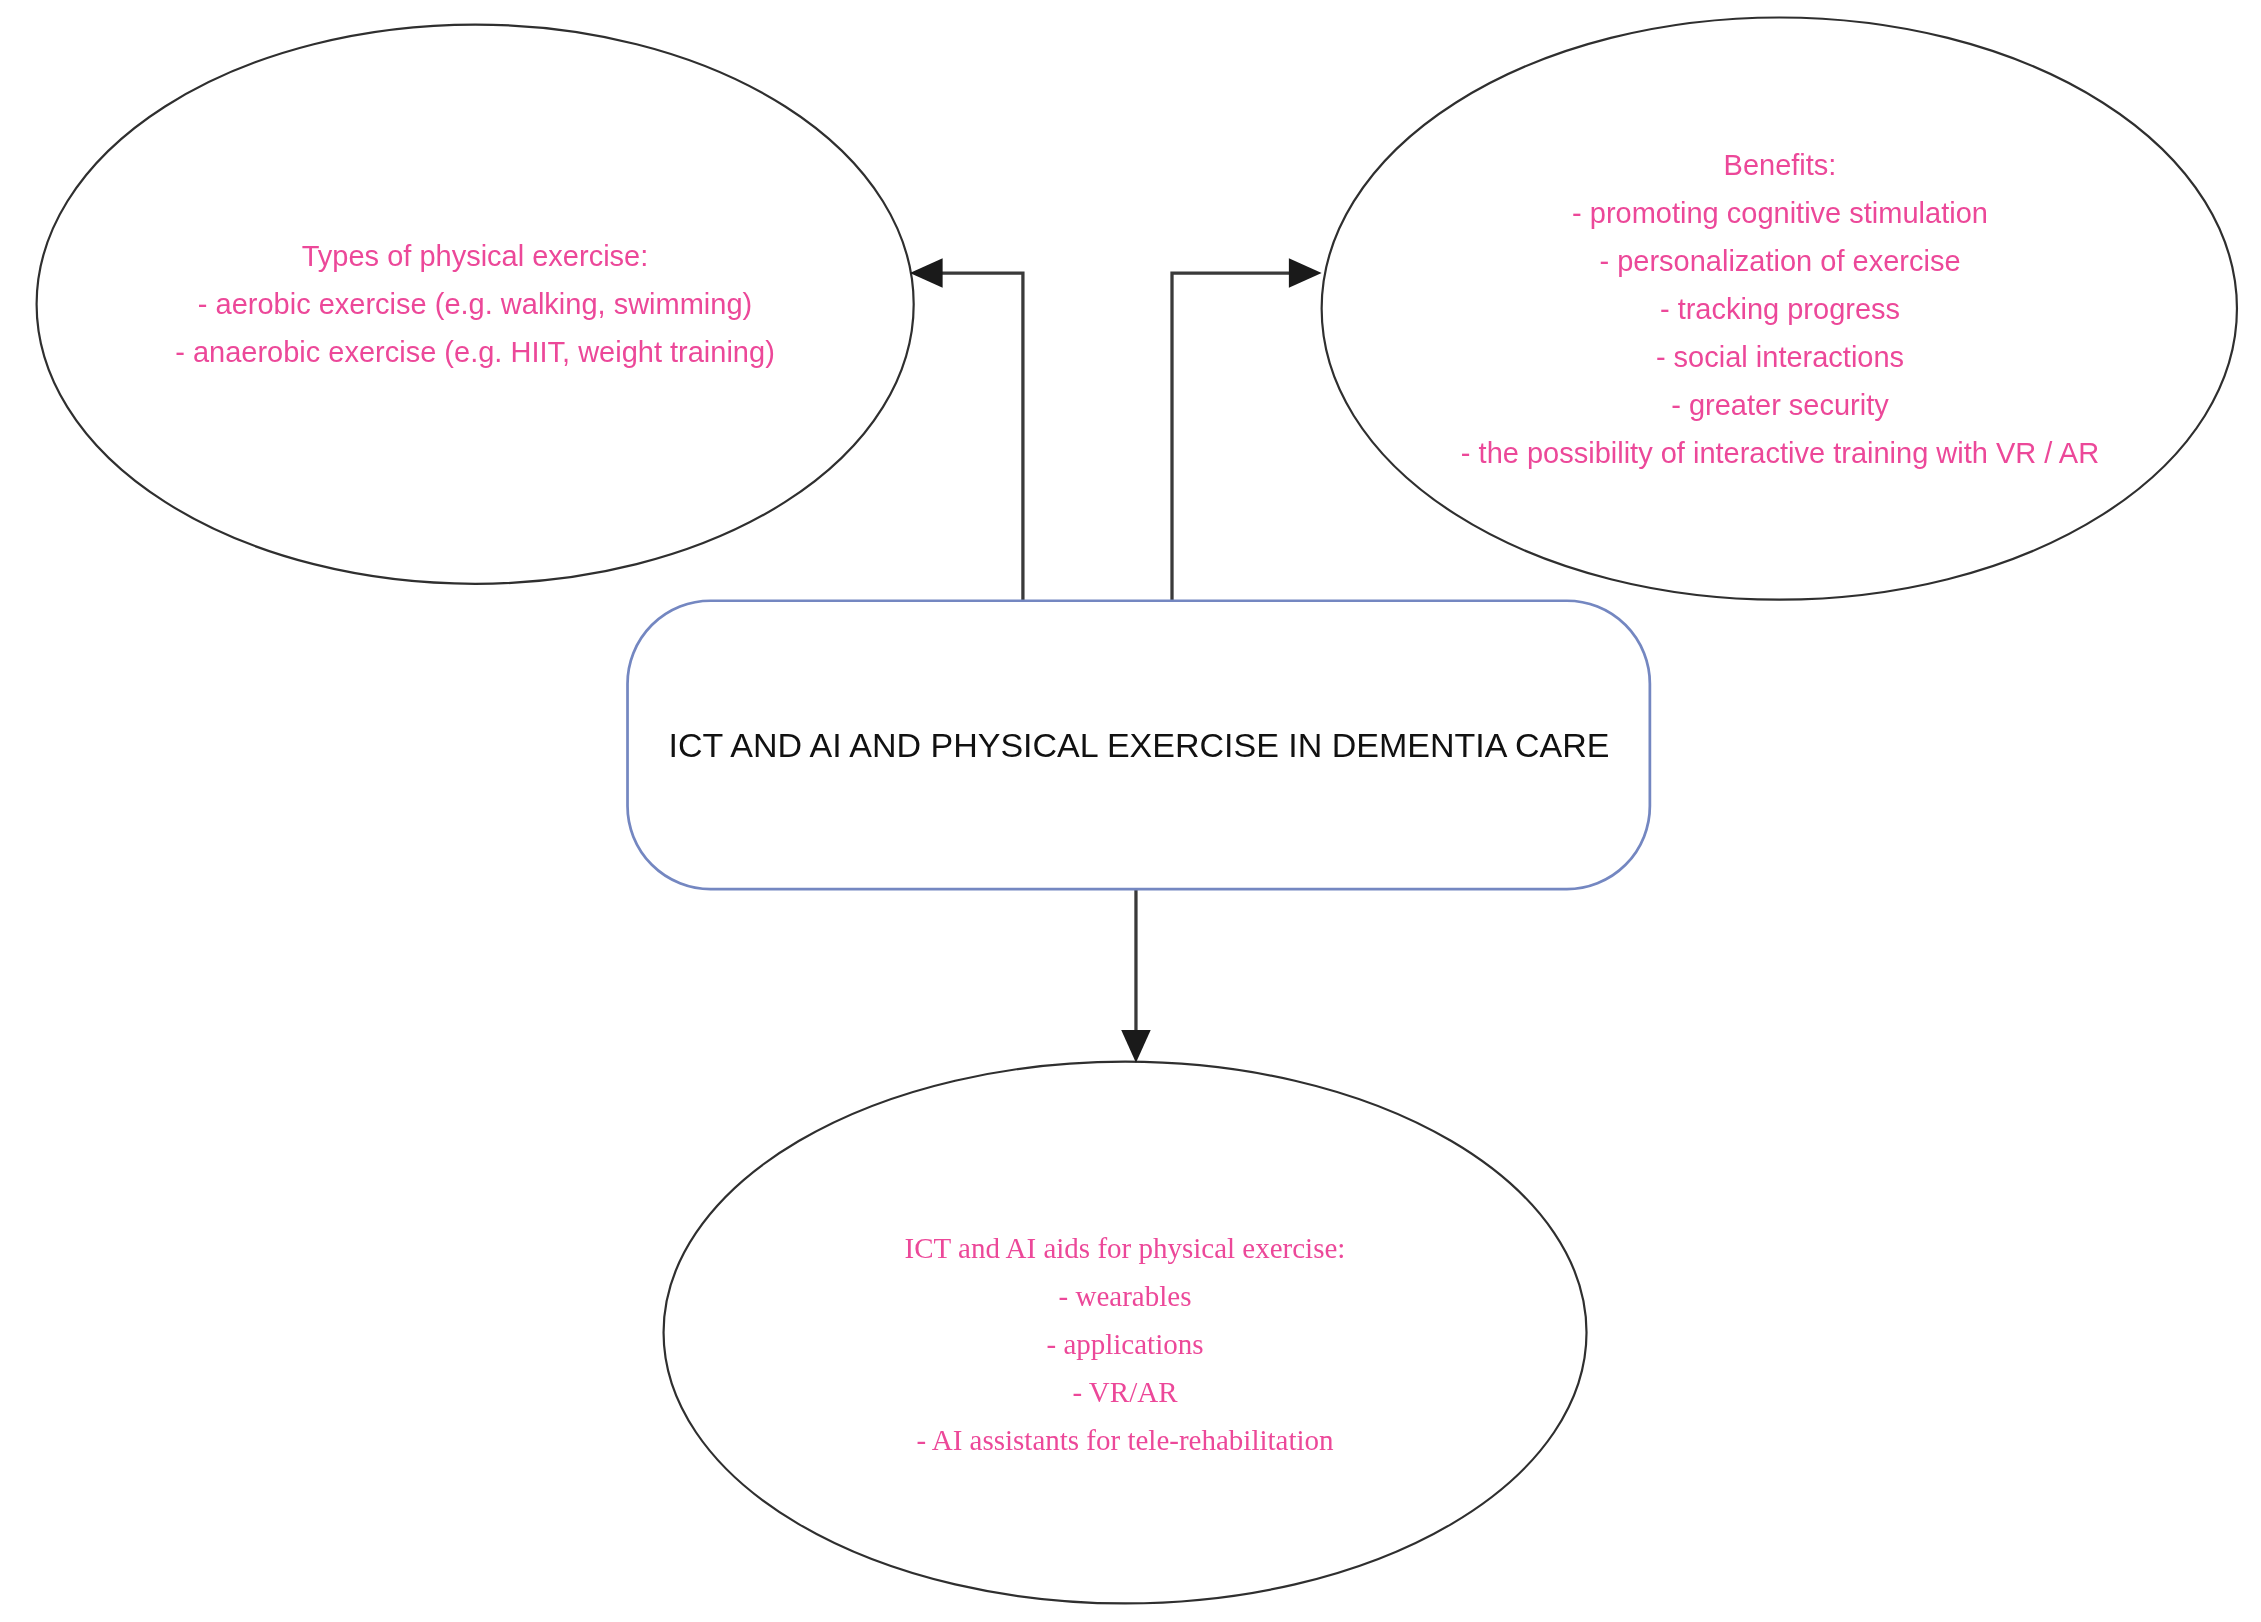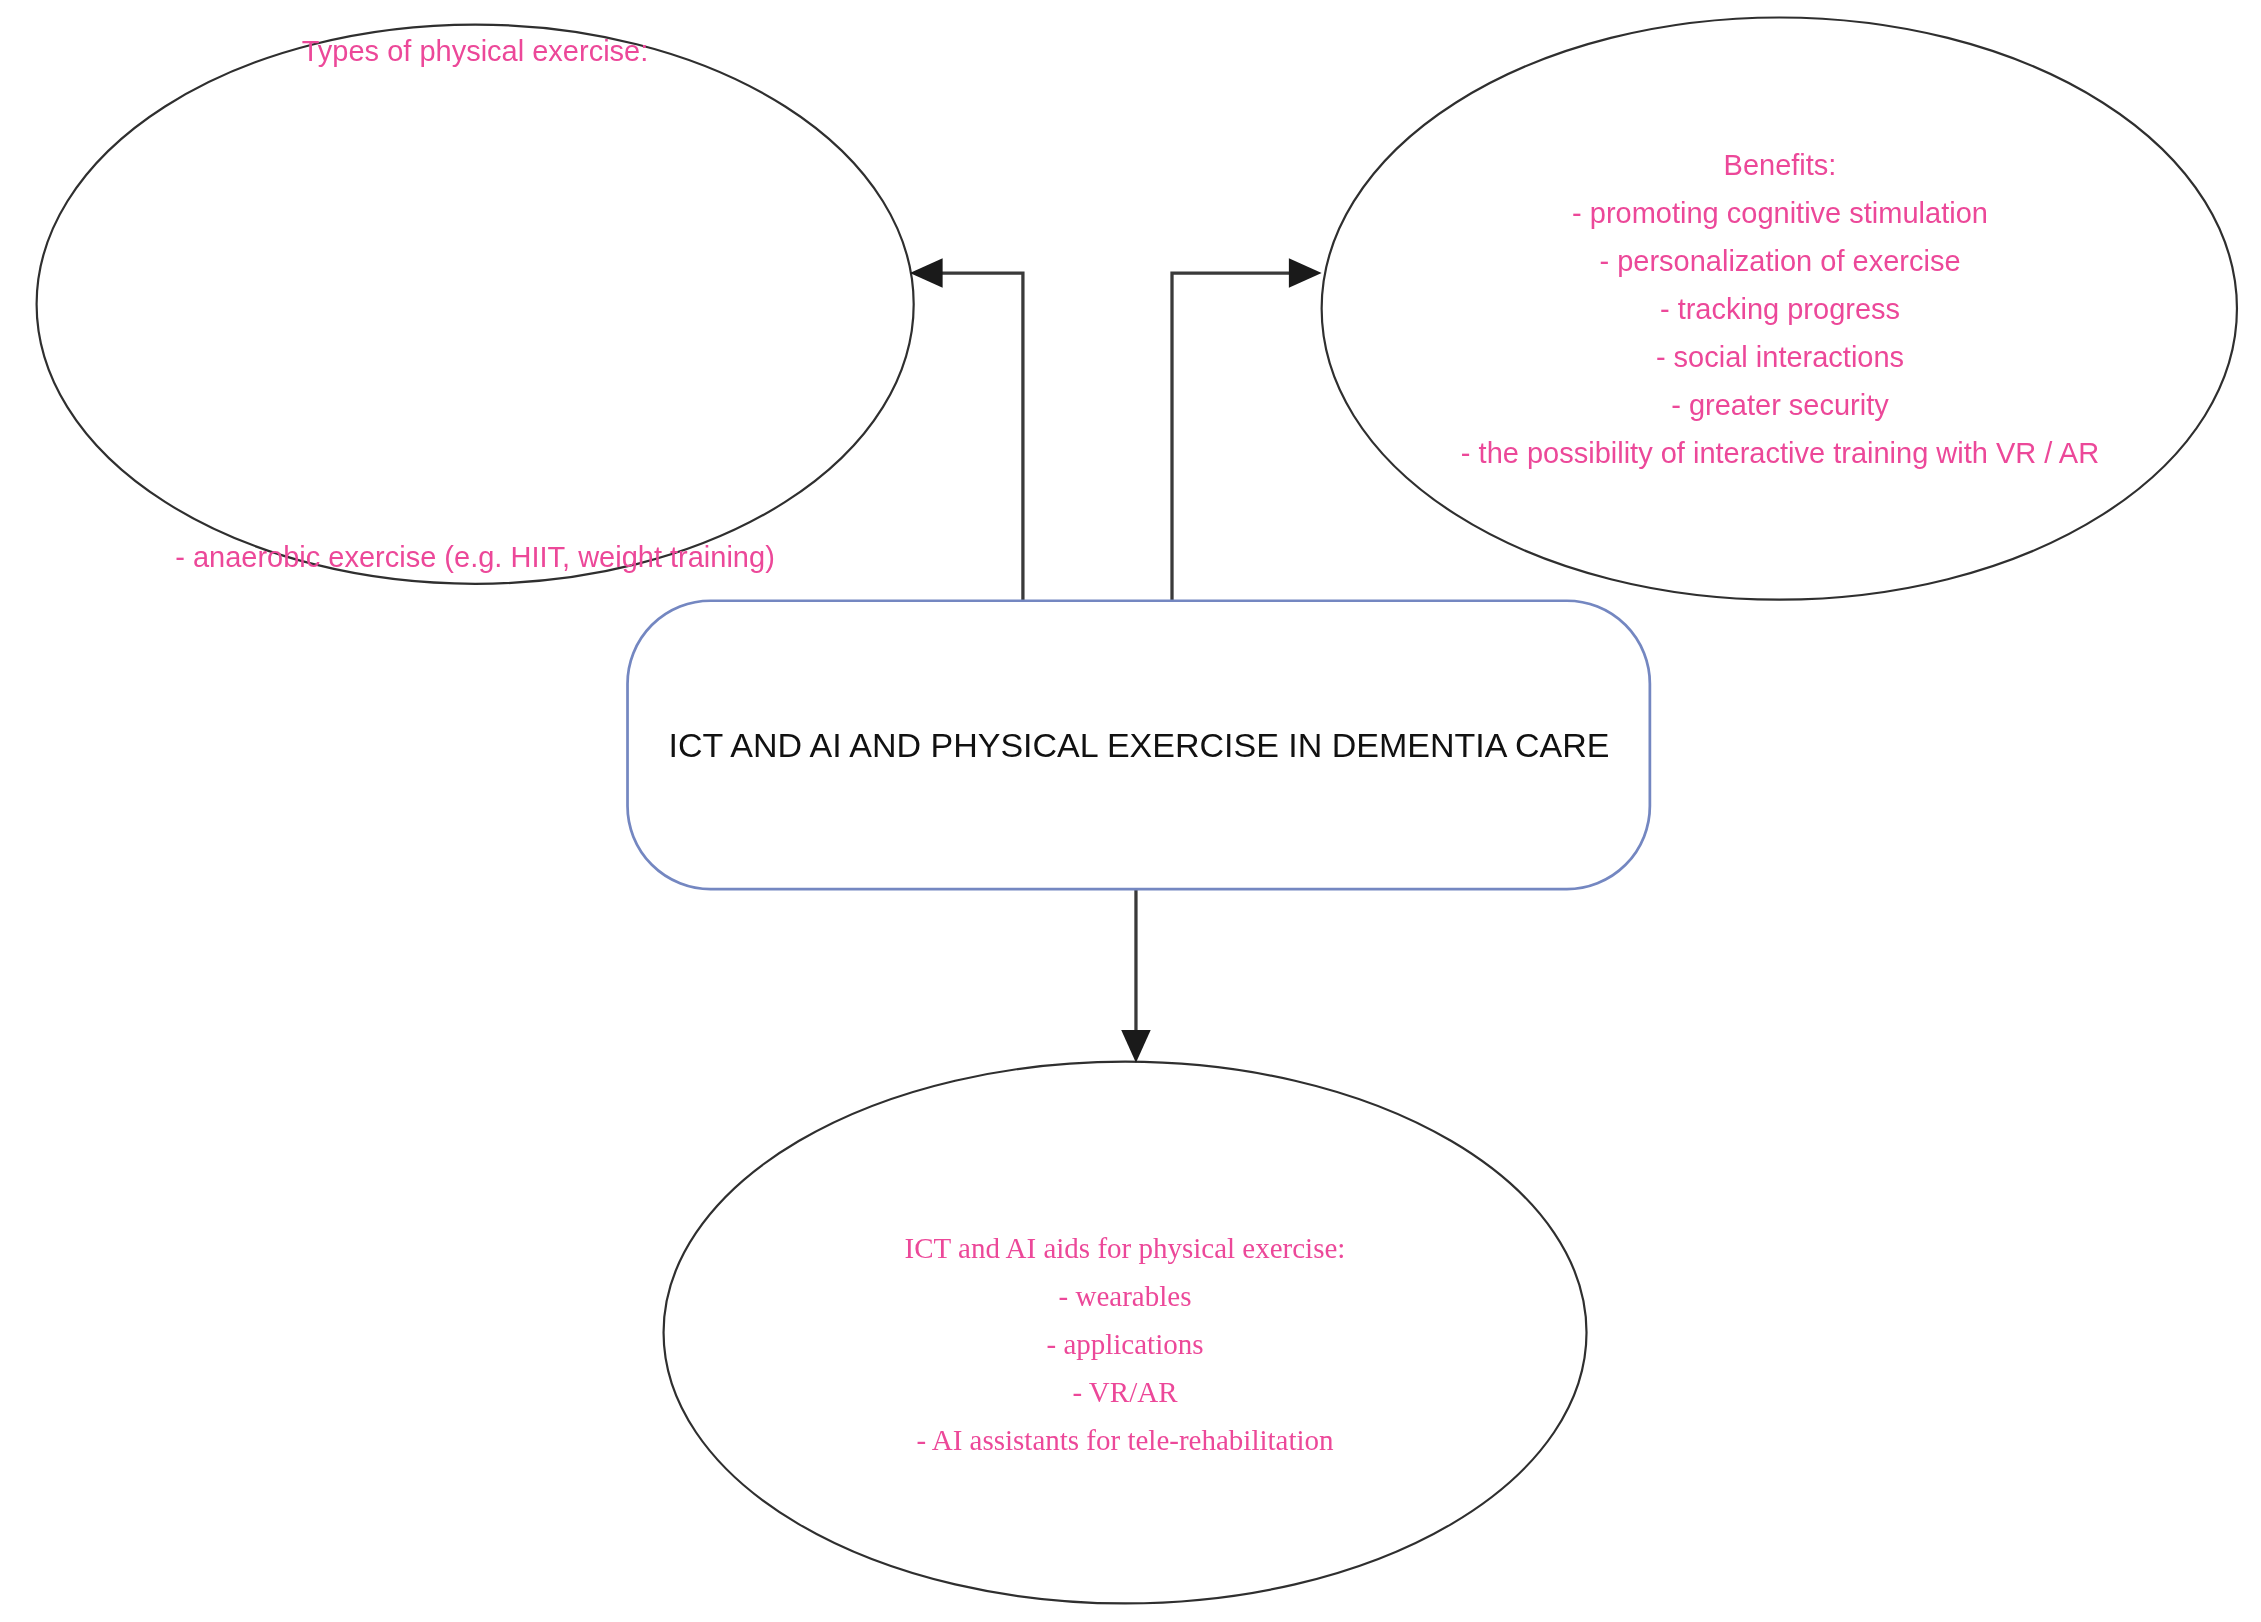--- a/index.html
+++ b/index.html
@@ -38,21 +38,21 @@
     justify-content: center;
     text-align: center;
   }
   .title-label {
     font-weight: normal;
     font-size: 34px;
     letter-spacing: 0px;
     color: #111111;
     white-space: nowrap;
   }
-  .types-text    { left: 38px;   top: 27px;   width: 874px; height: 554px; justify-content: space-between; }
+  .types-text    { left: 38px;   top: 27px;   width: 874px; height: 554px; }
   .benefits-text { left: 1325px; top: 19px;   width: 910px; height: 579px; }
   .aids-text     { left: 666px; top: 1087px; width: 918px; height: 513px; font-family: Liberation Serif, serif;  }
 </style>
 </head>
 <body>
 
 <div class="canvas">
 
   <svg class="shape-layer" viewBox="0 0 4140 2970" xmlns="http://www.w3.org/2000/svg">
 
@@ -73,20 +73,21 @@
     <g>
       <path d="M2080,1628 L2080,1890" fill="none" stroke="#3a3a3a" stroke-width="6"></path>
       <polygon points="2080,1946 2053,1886 2107,1886" fill="#1a1a1a"></polygon>
     </g>
 
     <rect x="1149" y="1100" width="1872" height="528" rx="152" ry="152" fill="#ffffff" stroke="#7487c1" stroke-width="5"></rect>
   </svg>
 
   <div class="node-text types-text">
     <span class="node-line">Types of physical exercise:</span>
+    <span class="node-line">- aerobic exercise (e.g. walking, swimming)</span>
     <span class="node-line">- anaerobic exercise (e.g. HIIT, weight training)</span>
   </div>
 
   <div class="node-text benefits-text">
     <span class="node-line">Benefits:</span>
     <span class="node-line">- promoting cognitive stimulation</span>
     <span class="node-line">- personalization of exercise</span>
     <span class="node-line">- tracking progress</span>
     <span class="node-line">- social interactions</span>
     <span class="node-line">- greater security</span>

